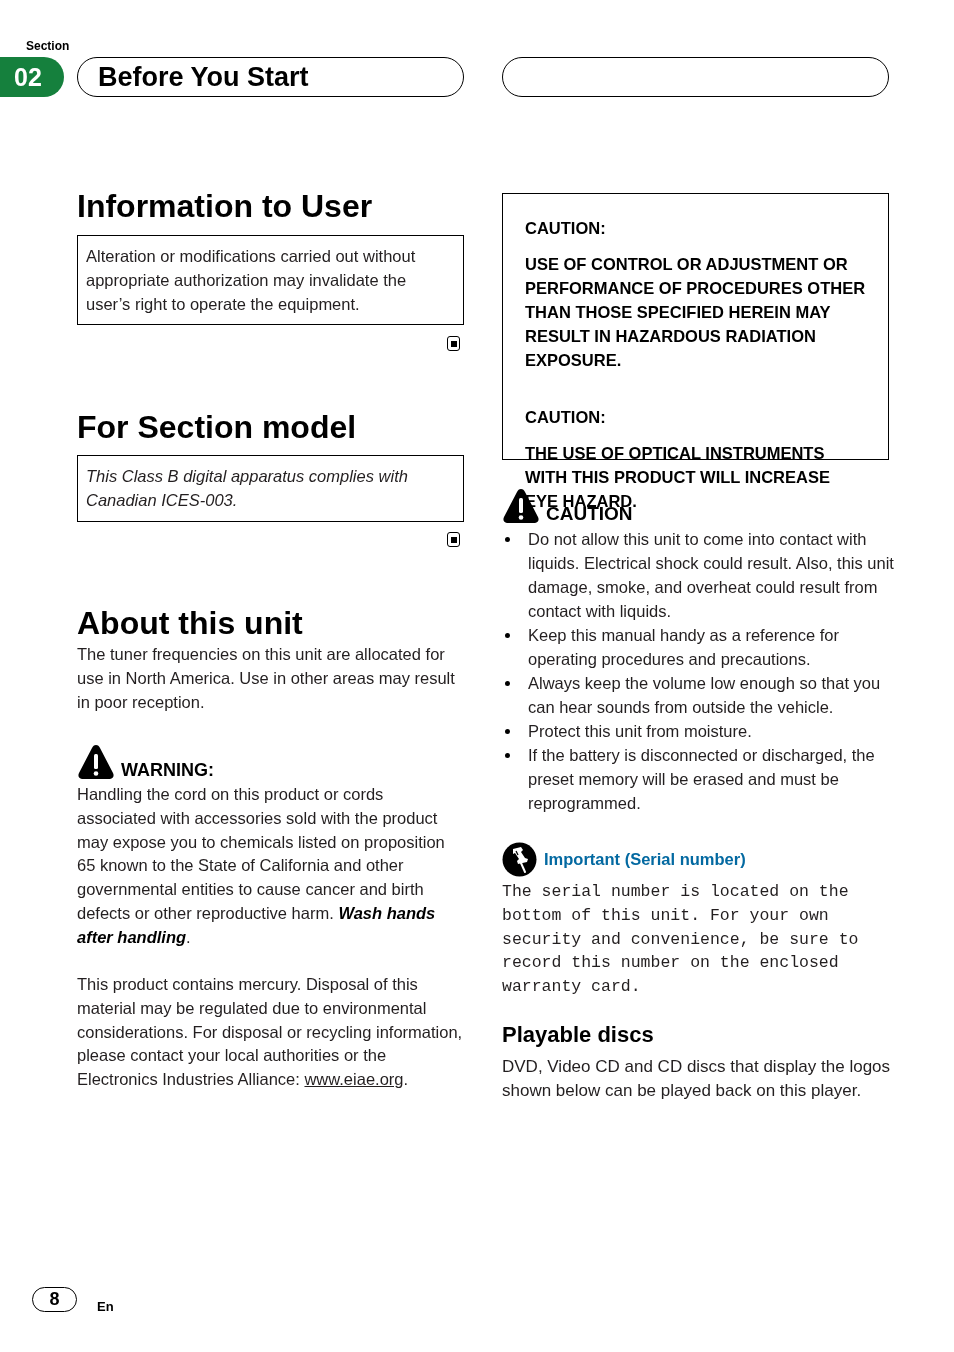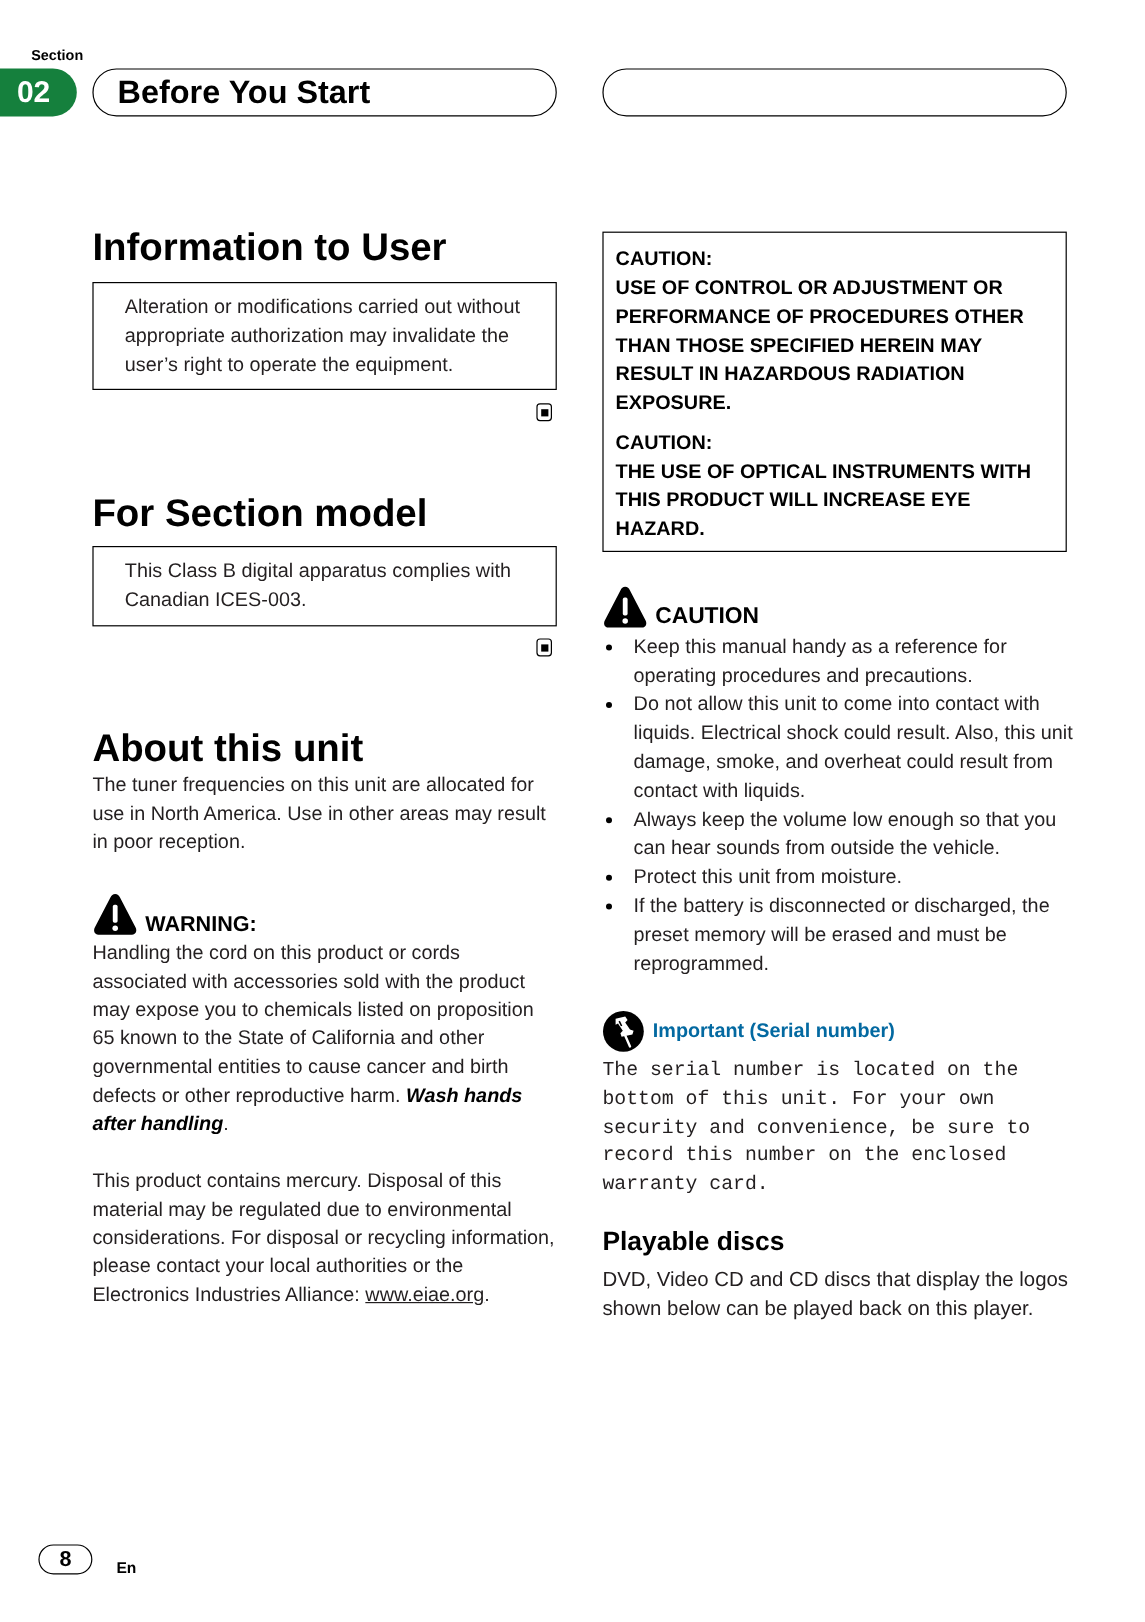--- a/index.html
+++ b/index.html
@@ -19,37 +19,37 @@
     border: 1.3px solid #000; border-radius: 20px;
     display: flex; align-items: center; padding-left: 20px;
     font-size: 27px; font-weight: bold; color: #000;
   }
   .empty-pill {
     left: 502px; top: 57px; width: 387px; height: 40px; box-sizing: border-box;
     border: 1.3px solid #000; border-radius: 20px;
   }
   h2.heading { margin: 0; font-size: 32px; font-weight: bold; color: #000; line-height: 1; }
   .boxed {
-    border: 1.3px solid #000; box-sizing: border-box; padding: 8px 26px;
+    border: 1.3px solid #000; box-sizing: border-box; padding: 8px 8px;
     font-size: 16.5px; line-height: 24px; color: #231f20;
   }
   .end-mark {
     width: 13px; height: 15px; box-sizing: border-box; border: 1.3px solid #000; border-radius: 3px;
     display: flex; align-items: center; justify-content: center;
   }
   .end-mark span { width: 6px; height: 6px; background: #000; display: block; }
   .body-text { font-size: 16.5px; line-height: 23.8px; color: #231f20; }
   .warn-head { display: flex; align-items: flex-end; gap: 6px; }
   .warn-head .label { font-size: 18px; font-weight: bold; color: #000; line-height: 1; padding-bottom: 1px; }
   .caution-box {
     left: 502px; top: 193px; width: 387px; height: 267px; box-sizing: border-box;
     border: 1.3px solid #000; padding: 10px 10px;
     font-size: 16.5px; font-weight: bold; line-height: 24px; color: #000;
   }
-  .caution-box p { margin: 0; }
+  .caution-box p { margin: 12px; }
   .caution-box .gap { height: 9px; }
   ul.bullets { list-style: none; margin: 0; padding: 0; }
   ul.bullets li { position: relative; padding-left: 26px; font-size: 16.5px; line-height: 24px; color: #231f20; }
   ul.bullets li::before {
     content: ""; position: absolute; left: 3px; top: 10px; width: 5px; height: 5px; border-radius: 50%; background: #000;
   }
   .imp-head { display: flex; align-items: center; gap: 7px; }
   .imp-head .label { font-size: 16.5px; font-weight: bold; color: #0369a1; }
   h3.sub { margin: 0; font-size: 22px; font-weight: bold; color: #000; line-height: 1; }
   .page-pill {
@@ -73,21 +73,21 @@
 
 <h2 class="abs heading" style="left:77px; top:190px;">Information to User</h2>
 <div class="abs boxed" style="left:77px; top:235px; width:387px; height:90px;">
   <span>Alteration or modifications carried out without appropriate authorization may invalidate the user’s right to operate the equipment.</span>
 </div>
 <div class="abs end-mark" style="left:447px; top:336px;">
     <span></span>
   </div>
 
 <h2 class="abs heading" style="left:77px; top:411px;">For Section model</h2>
-<div class="abs boxed" style="left:77px; top:455px; width:387px; height:67px;">
+<div class="abs boxed" style="left:77px; top:455px; width:387px; height:67px;font-style:italic;">
   <span>This Class B digital apparatus complies with Canadian ICES-003.</span>
 </div>
 <div class="abs end-mark" style="left:447px; top:532px;">
     <span></span>
   </div>
 
 <h2 class="abs heading" style="left:77px; top:607px;">About this unit</h2>
 <div class="abs body-text" style="left:77px; top:643px; width:380px;">The tuner frequencies on this unit are allocated for use in North America. Use in other areas may result in poor reception.</div>
 
 <div class="abs warn-head" style="left:77px; top:744px;">
@@ -118,22 +118,22 @@
 
 <div class="abs warn-head" style="left:502px; top:488px;">
   <svg width="38" height="36" viewBox="0 0 38 36">
     <path d="M19 1 C21 1 22 2 23 4 L36 29 C37.5 32 36 35 33 35 L5 35 C2 35 0.5 32 2 29 L15 4 C16 2 17 1 19 1 Z" fill="#000"></path>
     <rect x="17" y="10" width="4" height="15" rx="1.5" fill="#fff"></rect>
     <circle cx="19" cy="29.5" r="2.3" fill="#fff"></circle>
   </svg>
   <span class="label" style="font-size:19px;">CAUTION</span>
 </div>
 <ul class="abs bullets" style="left:502px; top:527px; width:392px;">
+  <li>Do not allow this unit to come into contact with liquids. Electrical shock could result. Also, this unit damage, smoke, and overheat could result from contact with liquids.</li>
   <li>Keep this manual handy as a reference for operating procedures and precautions.</li>
-  <li>Do not allow this unit to come into contact with liquids. Electrical shock could result. Also, this unit damage, smoke, and overheat could result from contact with liquids.</li>
   <li>Always keep the volume low enough so that you can hear sounds from outside the vehicle.</li>
   <li>Protect this unit from moisture.</li>
   <li>If the battery is disconnected or discharged, the preset memory will be erased and must be reprogrammed.</li>
 </ul>
 
 <div class="abs imp-head" style="left:502px; top:842px;">
   <svg width="35" height="35" viewBox="0 0 35 35">
     <circle cx="17.5" cy="17.5" r="17" fill="#000"></circle>
     <path d="M11 7 L19 5 L21 8 L19 10 L23 16 L26 17 L25 20 L16 22 L15 19 L17 17 L13 11 L11 12 Z" fill="#fff"></path>
     <line x1="19" y1="21" x2="23" y2="30" stroke="#fff" stroke-width="2" stroke-linecap="round"></line>

